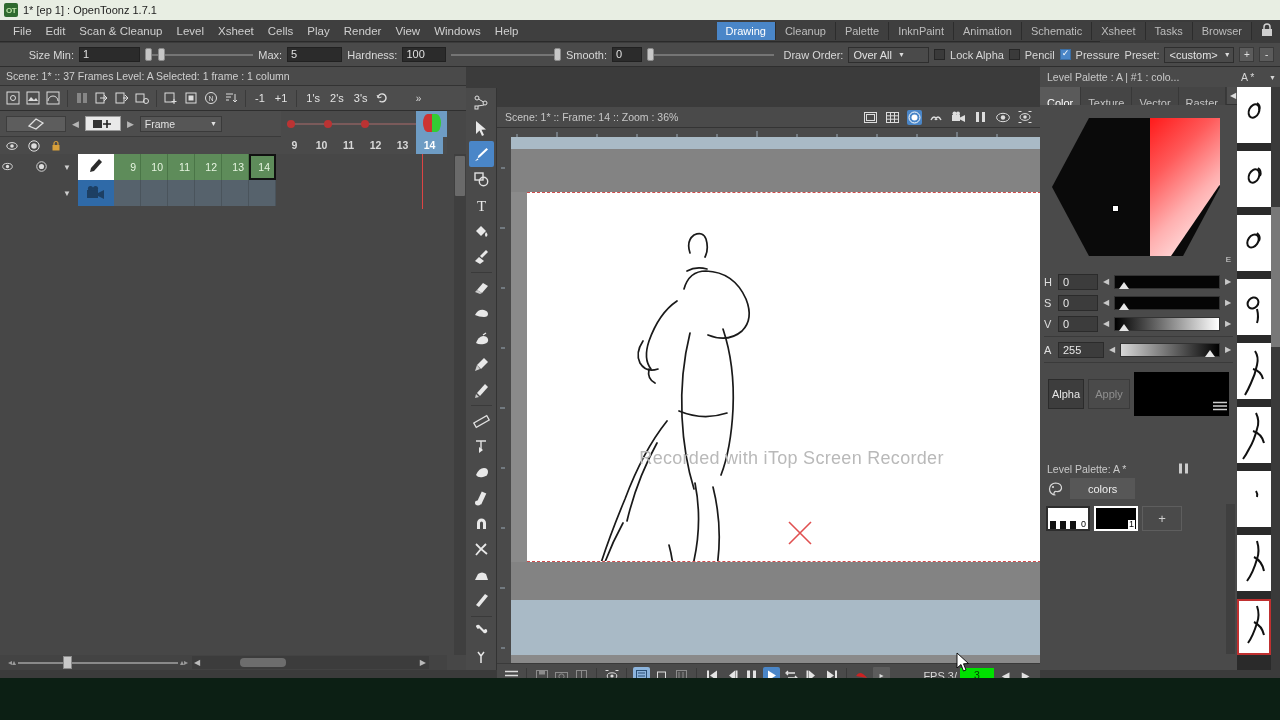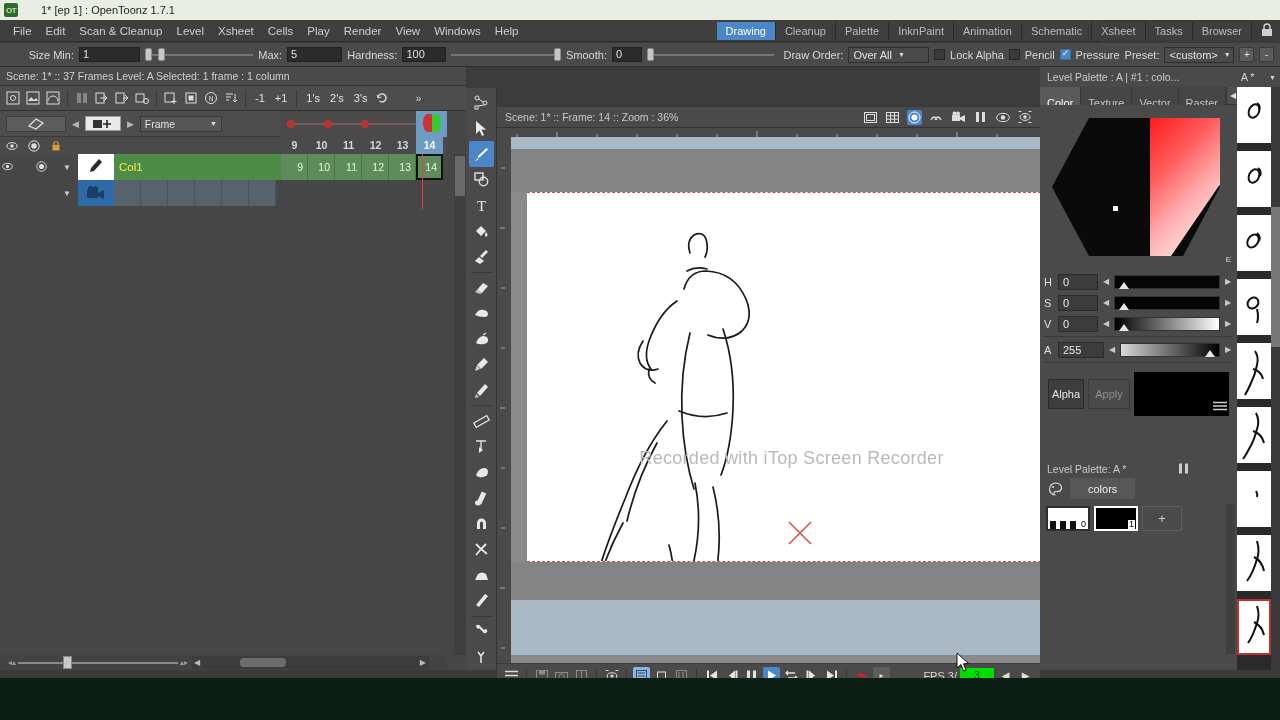--- a/index.html
+++ b/index.html
@@ -15,21 +15,21 @@
 
   
   .titlebar {
     position:absolute; left:0; top:0; width:1280px; height:20px;
     background:#e8eee3; color:#1d1d1d; display:flex; align-items:center;
     font-size:11px; padding-left:4px;
   }
   .ot-logo {
     width:14px;height:14px;background:#2f6a2f;color:#bfe6a8;font-size:8px;
     font-weight:bold;display:flex;align-items:center;justify-content:center;
-    margin-right:23px; border-radius:2px; letter-spacing:-0.5px;
+    margin-right:5px; border-radius:2px; letter-spacing:-0.5px;
   }
   .title-text{ font-size:11px; }
 
   
   .menubar {
     position:absolute; left:0; top:20px; width:1100px; height:22px;
     background:#3f3f3f; display:flex; align-items:center; padding-left:6px;
     border-bottom:1px solid #2a2a2a;
   }
   .menubar .mi { padding:3px 7px; color:#cfcfcf; font-size:11.5px; }
@@ -479,21 +479,20 @@
                 <circle cx="6" cy="6" r="5.2" fill="none" stroke="#ddd"></circle>
                 <circle cx="6" cy="6" r="2.8" fill="#ddd"></circle>
               </svg></span>
         </div>
         <div class="arrowcell">▼</div>
         <div class="thumbcell">
           <svg width="16" height="20" viewBox="0 0 16 20">
               <path d="M11 2 l3 3 -8 9 -4 1 1-4z" fill="#2b2b2b"></path>
             </svg>
         </div>
-        <div class="namecell">Col1</div>
         <div class="cells">
           <div class="cell">9</div>
           <div class="cell">10</div>
           <div class="cell">11</div>
           <div class="cell">12</div>
           <div class="cell">13</div>
           <div class="cell sel">14</div>
         </div>
       </div>
       <div class="crow row-cam">

